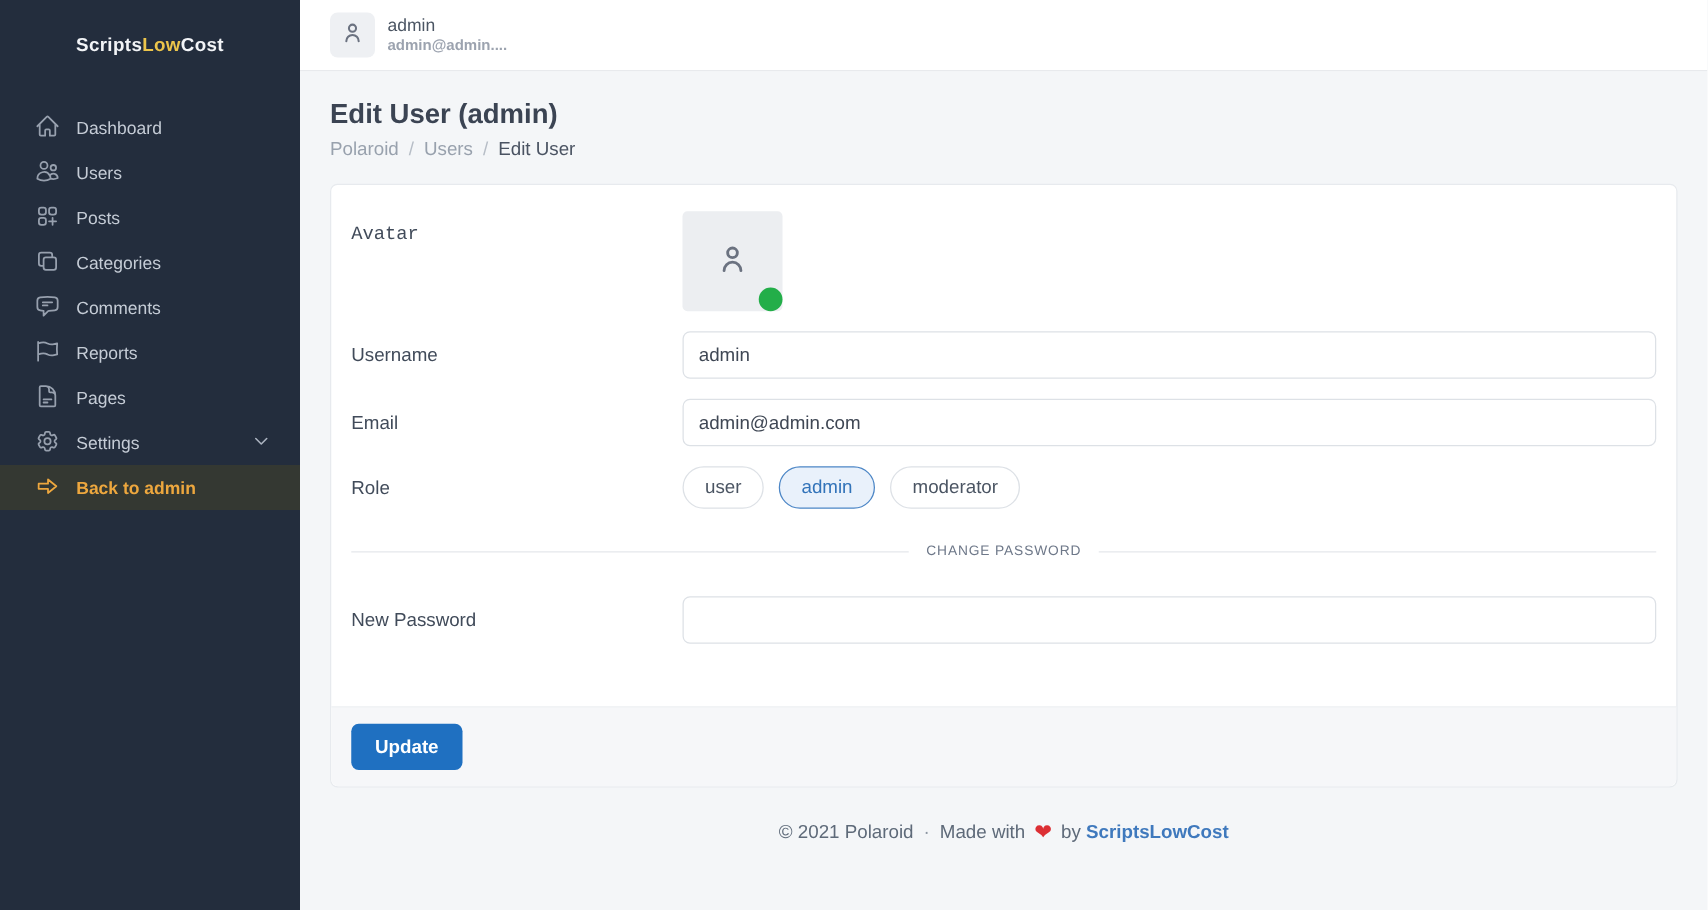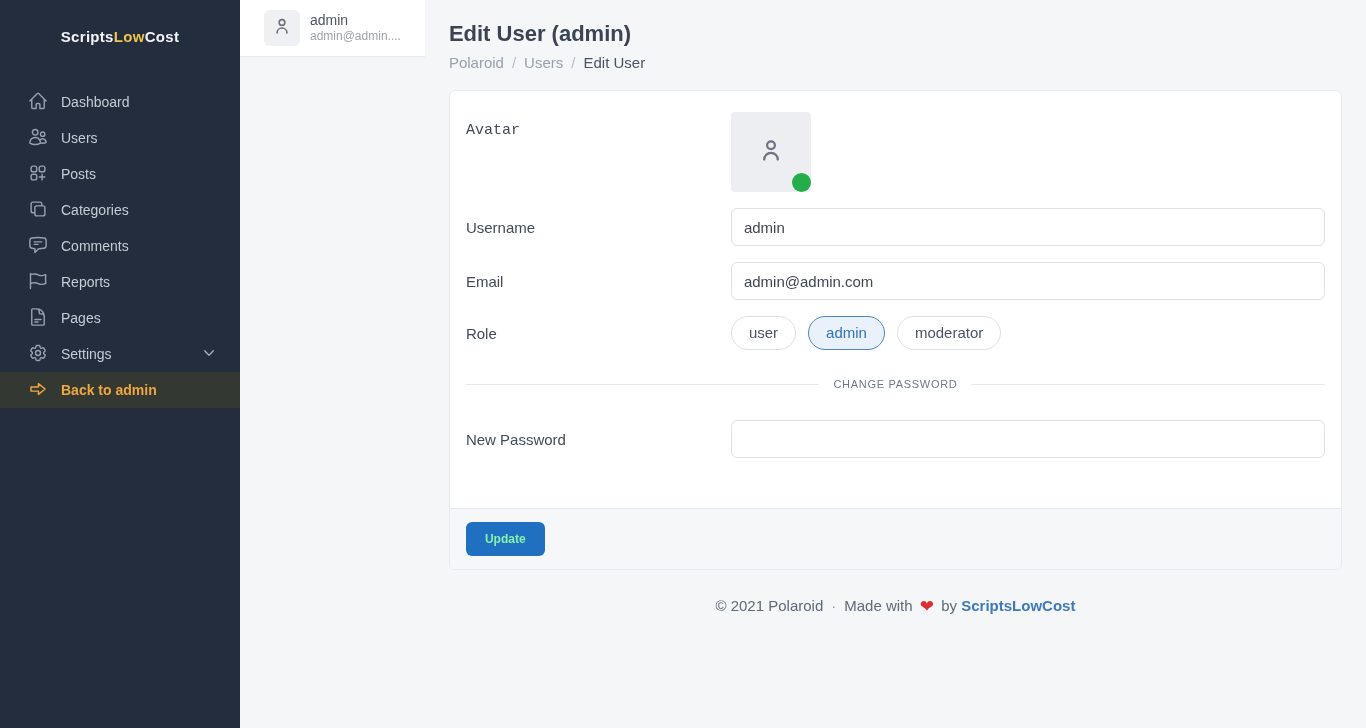--- a/index.html
+++ b/index.html
@@ -30,33 +30,33 @@
   }
   .nav-item svg { width: 20px; height: 20px; stroke: #97a0ae; flex: none; }
   .nav-item .chev { margin-left: auto; }
   .nav-item .chev svg { width: 14px; height: 14px; stroke: #aab2bf; }
   .nav-item.highlight {
     background: #343832; color: #eda73e; font-weight: bold;
   }
   .nav-item.highlight svg { stroke: #eda73e; }
 
   
-  .main { flex: 1; display: flex; flex-direction: row; height: 728px; overflow: hidden; }
+  .main { flex: 1; display: flex; flex-direction: column; height: 728px; overflow: hidden; }
   .topbar {
     height: 57px; background: #ffffff; border-bottom: 1px solid #e8eaed;
     display: flex; align-items: center; padding: 0 24px; flex: none;
   }
   .user-menu { display: flex; align-items: center; gap: 10px; cursor: pointer; }
   .avatar-sm {
     width: 36px; height: 36px; background: #eef0f3; border-radius: 6px;
     display: flex; align-items: center; justify-content: center;
   }
   .avatar-sm svg { width: 22px; height: 22px; stroke: #6b7280; }
   .user-name { font-size: 14px; color: #4b5563; line-height: 17px; }
-  .user-email { font-size: 12px; color: #9ca3af; line-height: 15px; }
+  .user-email { font-size: 12px; color: #9ca3af; line-height: 15px; font-weight: bold; }
 
   .content { padding: 21px 24px 0 24px; flex: 1; }
   .page-title { font-size: 22px; font-weight: 600; color: #3b4453; }
   .breadcrumb { margin-top: 7px; font-size: 15px; color: #98a1ad; display: flex; gap: 8px; }
   .breadcrumb .crumb { color: #98a1ad; text-decoration: none; cursor: pointer; }
   .breadcrumb .sep { color: #b6bdc6; }
   .breadcrumb .current { color: #4a5362; }
 
   
   .card {
@@ -101,22 +101,22 @@
   .divider .line { flex: 1; height: 1px; background: #e5e8ec; }
   .divider .dtext {
     font-size: 11px; color: #6e7889; letter-spacing: .7px; font-weight: 400;
   }
 
   .card-footer {
     background: #f6f7f9; border-top: 1px solid #e7eaee;
     border-radius: 0 0 6px 6px; padding: 13px 16px;
   }
   .btn-primary {
-    background: #1f70c1; color: #86efac; border: none; border-radius: 6px;
-    font-size: 12px; font-weight: bold; font-family: inherit;
+    background: #1f70c1; color: #ffffff; border: none; border-radius: 6px;
+    font-size: 15px; font-weight: bold; font-family: inherit;
     padding: 10px 19px; cursor: pointer;
   }
 
   
   .page-footer {
     padding: 26px 24px 0 24px; text-align: center; font-size: 15px; color: #5e6a79;
   }
   .page-footer .dot { margin: 0 8px; color: #8b95a1; }
   .heart { color: #dc2f34; font-size: 17px; margin: 0 3px; vertical-align: -1px; }
   .brand-link { color: #3f79bd; font-weight: bold; text-decoration: none; cursor: pointer; }

